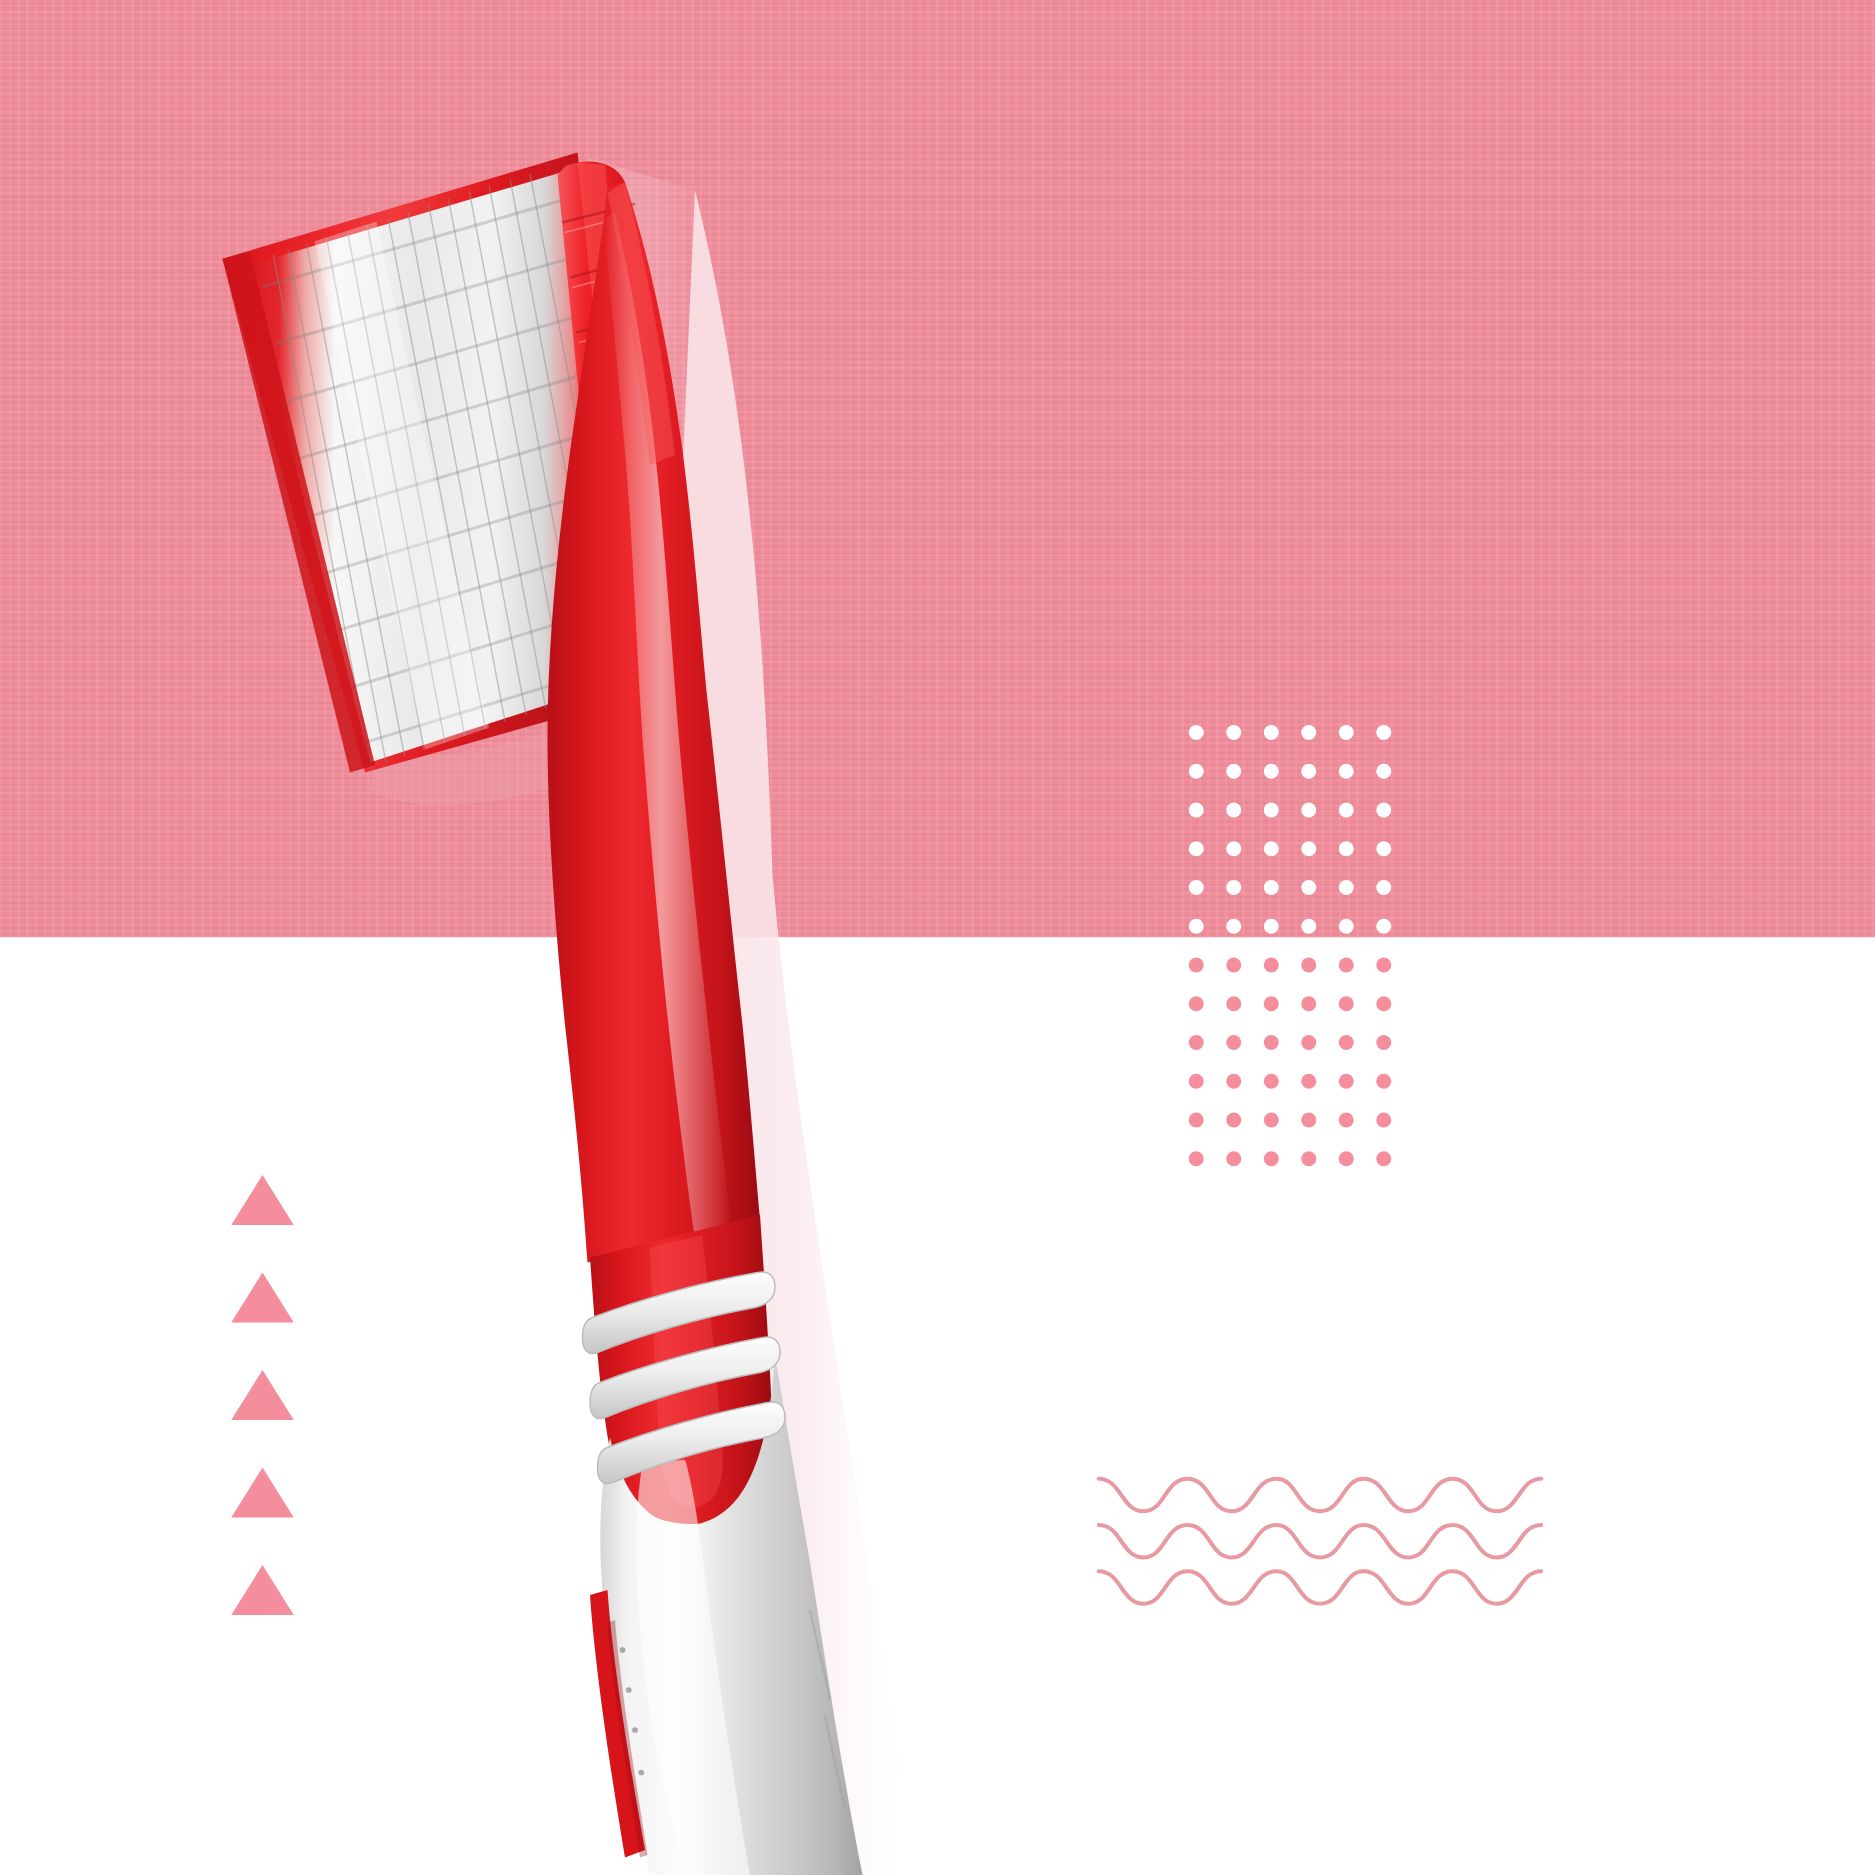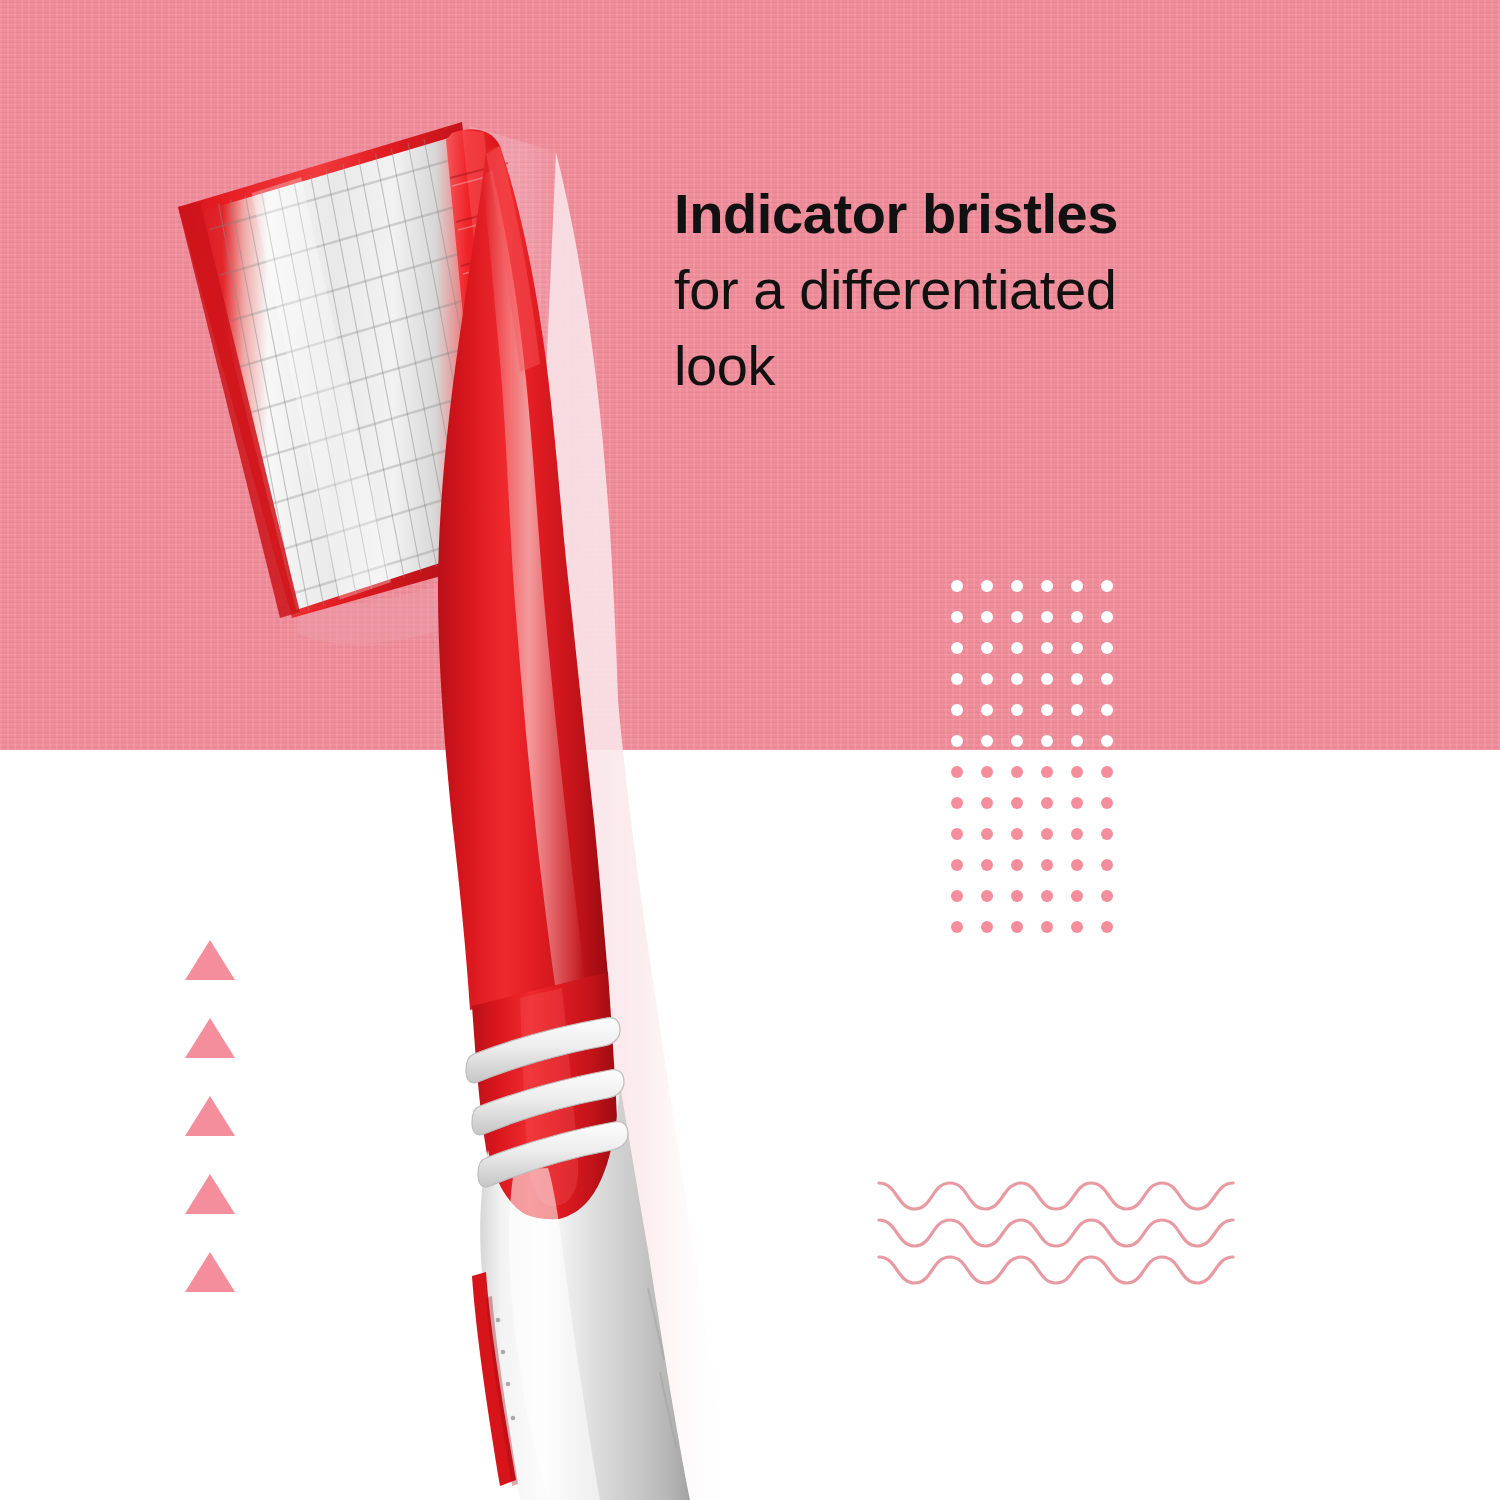--- a/index.html
+++ b/index.html
@@ -444,17 +444,14 @@
                C 1180,1220 1180,1246 1197,1246 C 1215,1246 1215,1220 1233,1220"></path>
       <path d="M 879,1257
                C 897,1257 897,1283 915,1283 C 932,1283 932,1257 950,1257
                C 968,1257 968,1283 985,1283 C 1003,1283 1003,1257 1021,1257
                C 1038,1257 1038,1283 1056,1283 C 1074,1283 1074,1257 1091,1257
                C 1109,1257 1109,1283 1127,1283 C 1144,1283 1144,1257 1162,1257
                C 1180,1257 1180,1283 1197,1283 C 1215,1283 1215,1257 1233,1257"></path>
     </g>
   </svg>
 
-  <div class="headline">
-    <span class="bold">Indicator bristles</span><span> for a differentiated look</span>
-  </div>
 
 </div>
 
 </body></html>

